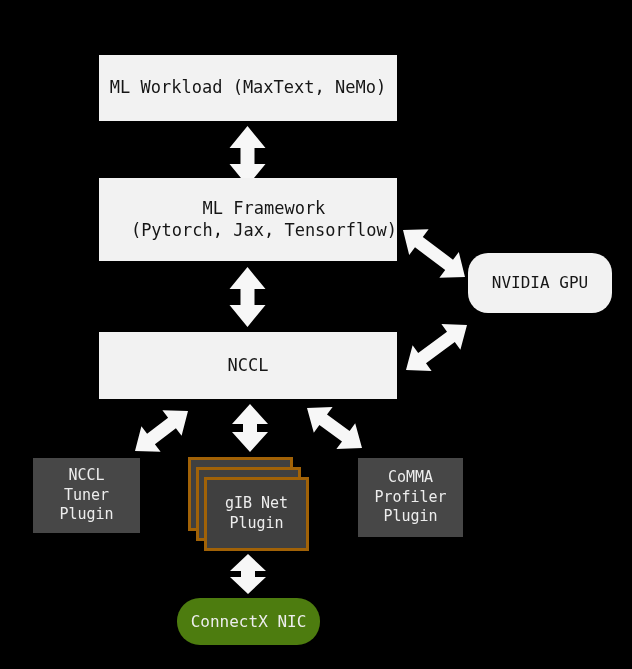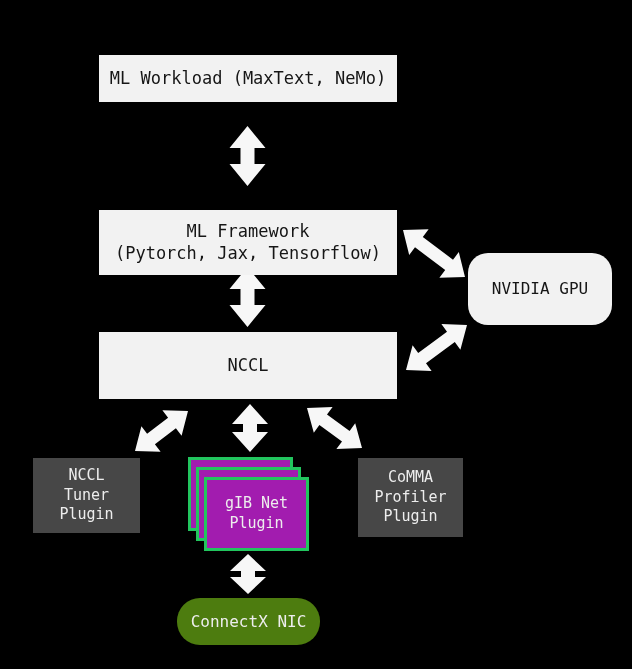--- a/index.html
+++ b/index.html
@@ -32,33 +32,33 @@
     color: #161616;
     font-size: 17px;
     line-height: 1.25;
   }
   .dark {
     background: #474747;
     color: #ededed;
     font-size: 15px;
     line-height: 1.32;
   }
-  .node-ml-workload   { left: 99px;  top: 55px;  width: 298px; height: 47px; align-items: center; }
-  .node-ml-framework  { left: 99px;  top: 210px; width: 298px; height: 65px; }
-  .node-nvidia-gpu    { left: 468px; top: 253px; width: 144px; height: 72px;
+  .node-ml-workload   { left: 99px;  top: 55px;  width: 298px; height: 66px; align-items: center; }
+  .node-ml-framework  { left: 99px;  top: 178px; width: 298px; height: 83px; justify-content: flex-end; }
+  .node-nvidia-gpu    { left: 468px; top: 253px; width: 144px; height: 60px;
                         border-radius: 20px; font-size: 16px; }
   .node-nccl          { left: 99px;  top: 332px; width: 298px; height: 67px; }
   .node-nccl-tuner    { left: 33px;  top: 458px; width: 107px; height: 75px; }
   .node-comma         { left: 358px; top: 458px; width: 105px; height: 79px; }
   .gib-layer {
     position: absolute;
     width: 105px;
     height: 74px;
-    background: #a21caf;
-    border: 3px solid #22c55e;
+    background: #404040;
+    border: 3px solid #a16207;
     box-sizing: border-box;
   }
   .gib-back   { left: 188px; top: 457px; }
   .gib-middle { left: 196px; top: 467px; }
   .gib-front  { left: 204px; top: 477px;
                 display: flex; align-items: center; justify-content: center;
                 text-align: center; color: #ededed; font-size: 15px; line-height: 1.32; }
   .node-connectx {
     left: 177px; top: 598px; width: 143px; height: 47px;
     background: #4d7c0f; color: #ededed;

